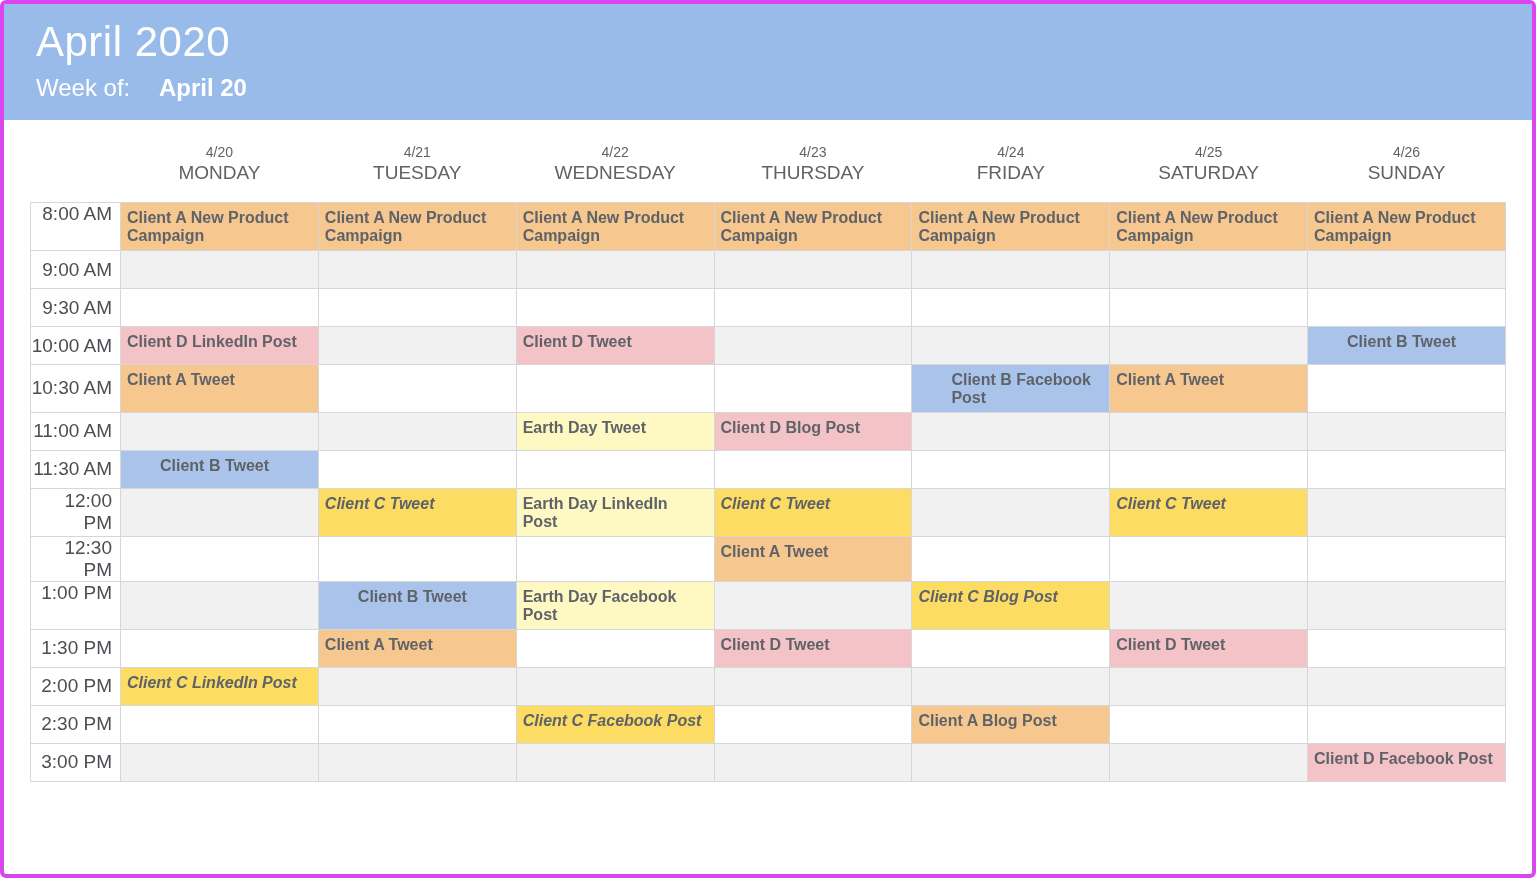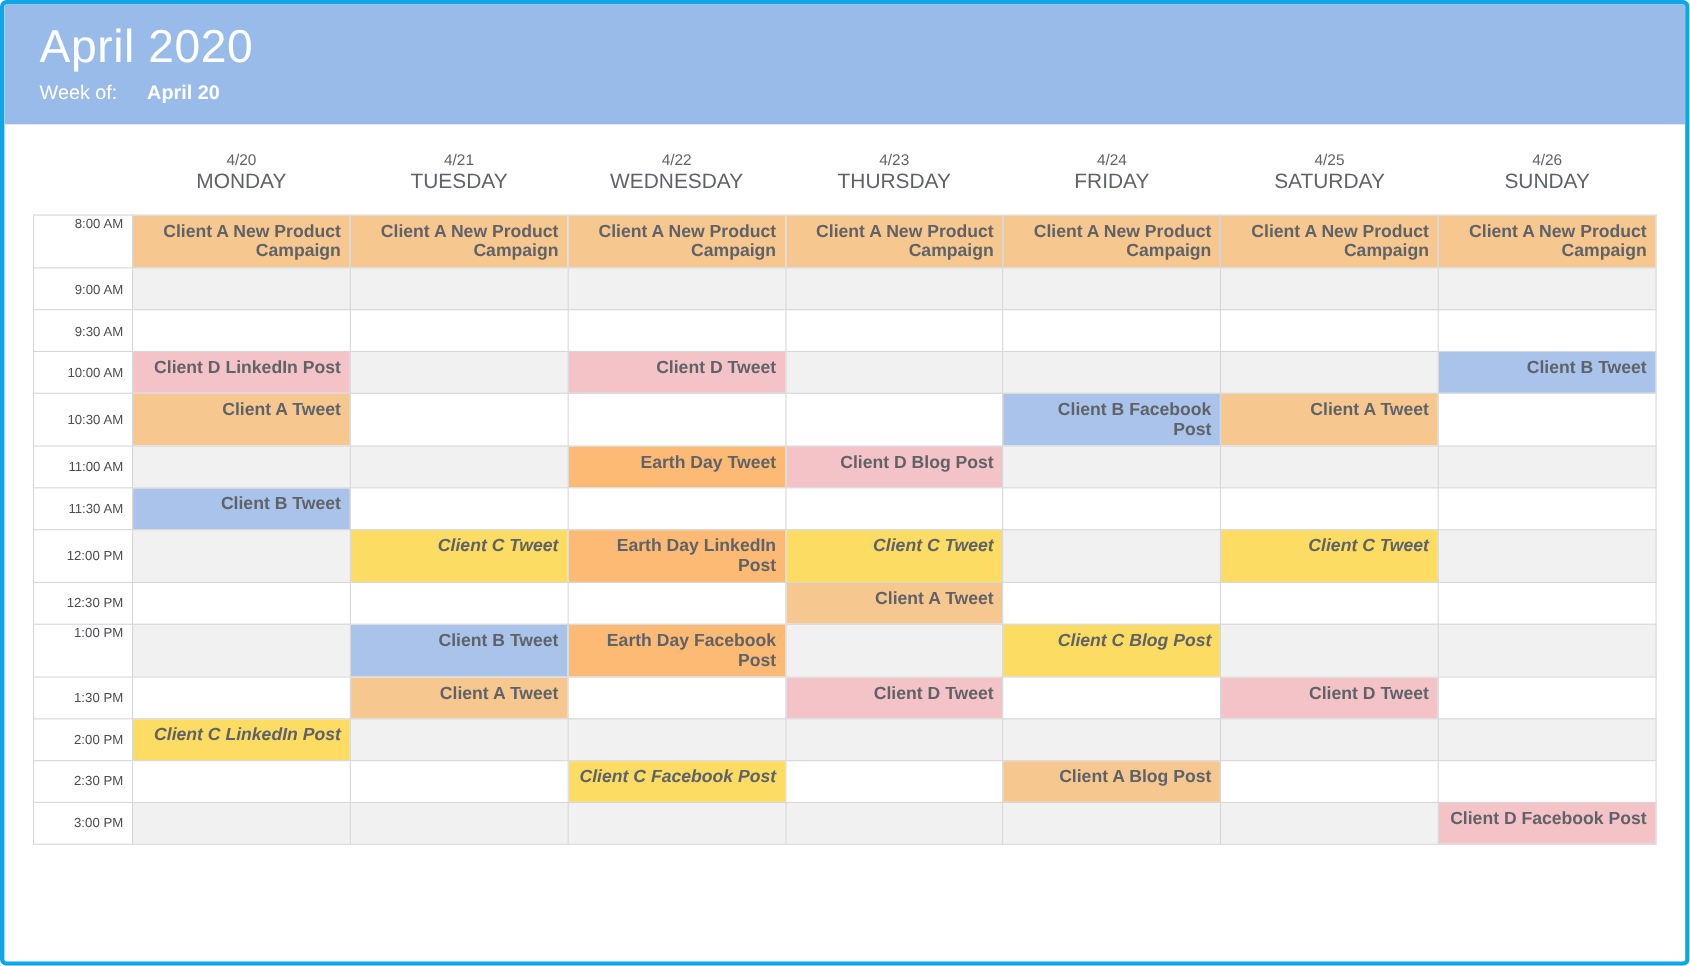--- a/index.html
+++ b/index.html
@@ -1,25 +1,25 @@
 <!DOCTYPE html>
 <html><head>
 <meta charset="utf-8">
 <style>
   * { box-sizing: border-box; margin: 0; padding: 0; }
   html, body { width: 1536px; height: 878px; font-family: Arial, Helvetica, sans-serif; background: #fff; }
-  .frame { position: relative; width: 1536px; height: 878px; background: #fff; border: 4px solid #0ea5e9; border-radius: 6px; overflow: hidden; }
+  .frame { position: relative; width: 1536px; height: 878px; background: #fff; border: 4px solid #d946ef; border-radius: 6px; overflow: hidden; }
 
   .header {
     background: #99bbea;
     padding: 14px 32px 18px 32px;
     color: #fff;
   }
   .header-title { font-size: 42px; font-weight: 400; letter-spacing: 0.5px; }
-  .header-sub { margin-top: 8px; font-size: 18px; }
+  .header-sub { margin-top: 8px; font-size: 24px; }
   .header-sub .label { font-weight: 400; margin-right: 22px; }
   .header-sub .value { font-weight: 700; }
 
   .content { padding: 24px 26px 0 26px; }
 
   table.cal {
     border-collapse: collapse;
     width: 100%;
     table-layout: fixed;
   }
@@ -33,44 +33,43 @@
   
   tbody.grid td {
     height: 38px;
     border: 1px solid #d7d7d7;
     padding: 0;
     vertical-align: middle;
   }
   tbody.grid tr td:first-child {
     text-align: right;
     padding-right: 8px;
-    font-size: 12px;
+    font-size: 19px;
     color: #4a4d52;
     background: #fff;
   }
   tbody.grid tr.tall td { height: 48px; vertical-align: top; }
 
   tbody.grid tr.shade td { background: #f1f1f1; }
   tbody.grid tr.shade td:first-child { background: #fff; }
 
   .ev {
     display: block;
     height: 100%;
     padding: 6px 8px 4px 6px;
     font-size: 16px;
     font-weight: 700;
     color: #5f6368;
     line-height: 1.15;
     overflow: hidden;
-    text-align: right;
   }
   .ev.orange { background: #f7c790; }
   .ev.pink   { background: #f4c3c7; }
   .ev.blue   { background: #a9c3ea; padding-left: 39px; }
-  .ev.green  { background: #fdba74; }
+  .ev.green  { background: #fef9c3; }
   .ev.yellow { background: #fcdc63; font-style: italic; }
 </style>
 </head>
 <body>
 
 <div class="frame">
 
   <div class="header">
     <div class="header-title">April 2020</div>
     <div class="header-sub">

